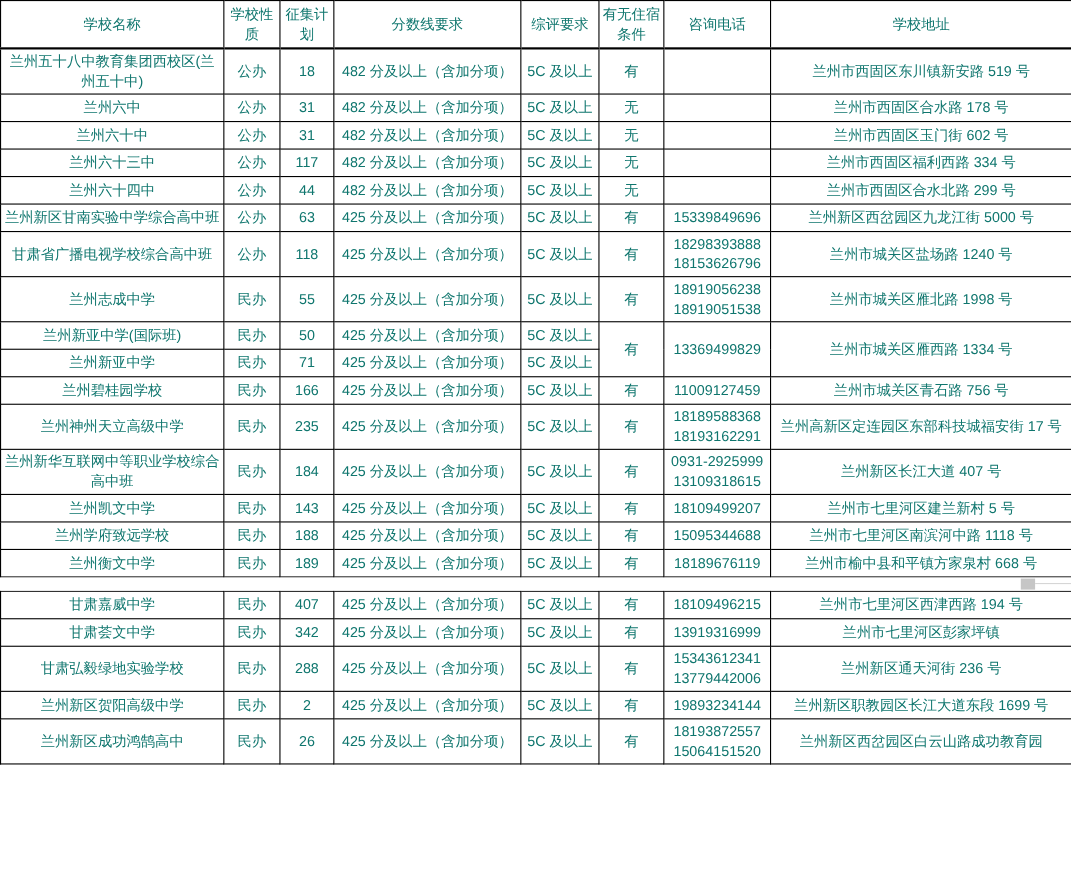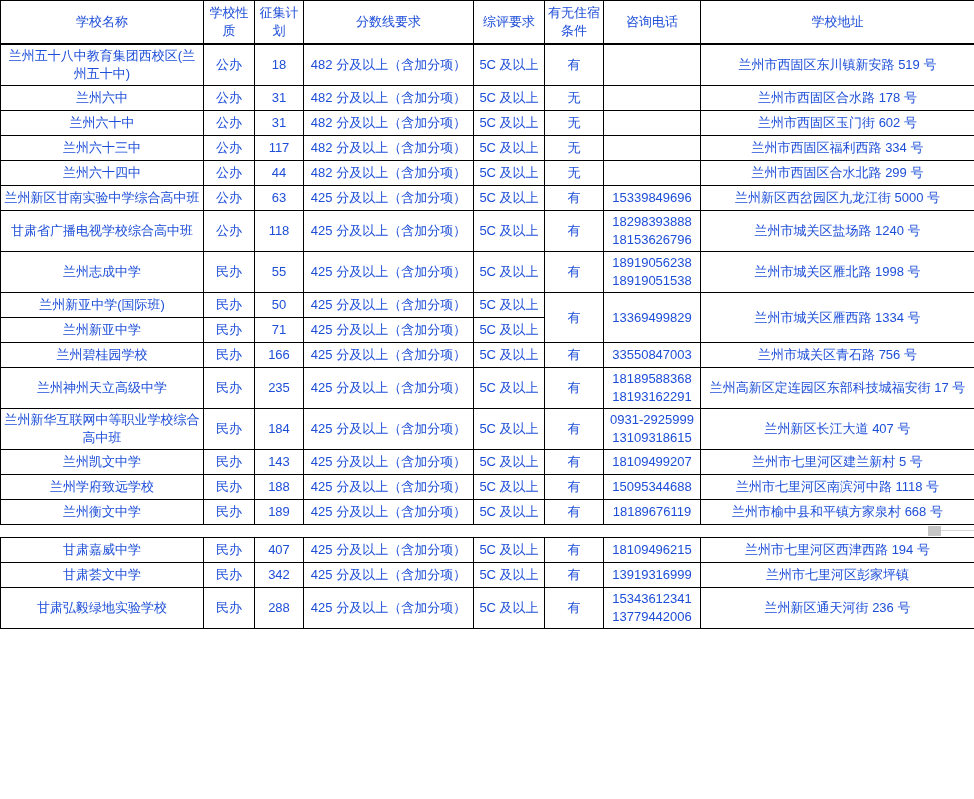--- a/index.html
+++ b/index.html
@@ -3,21 +3,21 @@
 <meta charset="utf-8">
 <style>
   html, body { margin: 0; padding: 0; background: #ffffff; }
   #page {
     position: relative;
     width: 974px;
     height: 799px;
     background: #ffffff;
     overflow: hidden;
     font-family: "Liberation Sans", "DejaVu Sans", sans-serif;
-    color: #1d4ed8;
+    color: #0f766e;
   }
   table.grid {
     border-collapse: collapse;
     table-layout: fixed;
     width: 974px;
   }
   table.grid th, table.grid td {
     border: 1px solid #000000;
     font-size: 13px;
     line-height: 18px;
@@ -198,21 +198,21 @@
             <td class="c3">425 分及以上（含加分项）</td>
             <td class="c4">5C 及以上</td>
           </tr>
           <tr>
             <td class="c0">兰州碧桂园学校</td>
             <td class="c1">民办</td>
             <td class="c2">166</td>
             <td class="c3">425 分及以上（含加分项）</td>
             <td class="c4">5C 及以上</td>
             <td class="c5">有</td>
-            <td class="c6">33550847003</td>
+            <td class="c6">11009127459</td>
             <td class="c7">兰州市城关区青石路 756 号</td>
           </tr>
           <tr>
             <td class="c0">兰州神州天立高级中学</td>
             <td class="c1">民办</td>
             <td class="c2">235</td>
             <td class="c3">425 分及以上（含加分项）</td>
             <td class="c4">5C 及以上</td>
             <td class="c5">有</td>
             <td class="c6">18189588368
@@ -302,16 +302,37 @@
             <td class="c0">甘肃弘毅绿地实验学校</td>
             <td class="c1">民办</td>
             <td class="c2">288</td>
             <td class="c3">425 分及以上（含加分项）</td>
             <td class="c4">5C 及以上</td>
             <td class="c5">有</td>
             <td class="c6">15343612341
 13779442006</td>
             <td class="c7">兰州新区通天河街 236 号</td>
           </tr>
+          <tr>
+            <td class="c0">兰州新区贺阳高级中学</td>
+            <td class="c1">民办</td>
+            <td class="c2">2</td>
+            <td class="c3">425 分及以上（含加分项）</td>
+            <td class="c4">5C 及以上</td>
+            <td class="c5">有</td>
+            <td class="c6">19893234144</td>
+            <td class="c7">兰州新区职教园区长江大道东段 1699 号</td>
+          </tr>
+          <tr>
+            <td class="c0">兰州新区成功鸿鹄高中</td>
+            <td class="c1">民办</td>
+            <td class="c2">26</td>
+            <td class="c3">425 分及以上（含加分项）</td>
+            <td class="c4">5C 及以上</td>
+            <td class="c5">有</td>
+            <td class="c6">18193872557
+15064151520</td>
+            <td class="c7">兰州新区西岔园区白云山路成功教育园</td>
+          </tr>
         </tbody>
       </table>
     </div>
 </div>
 
 </body></html>

